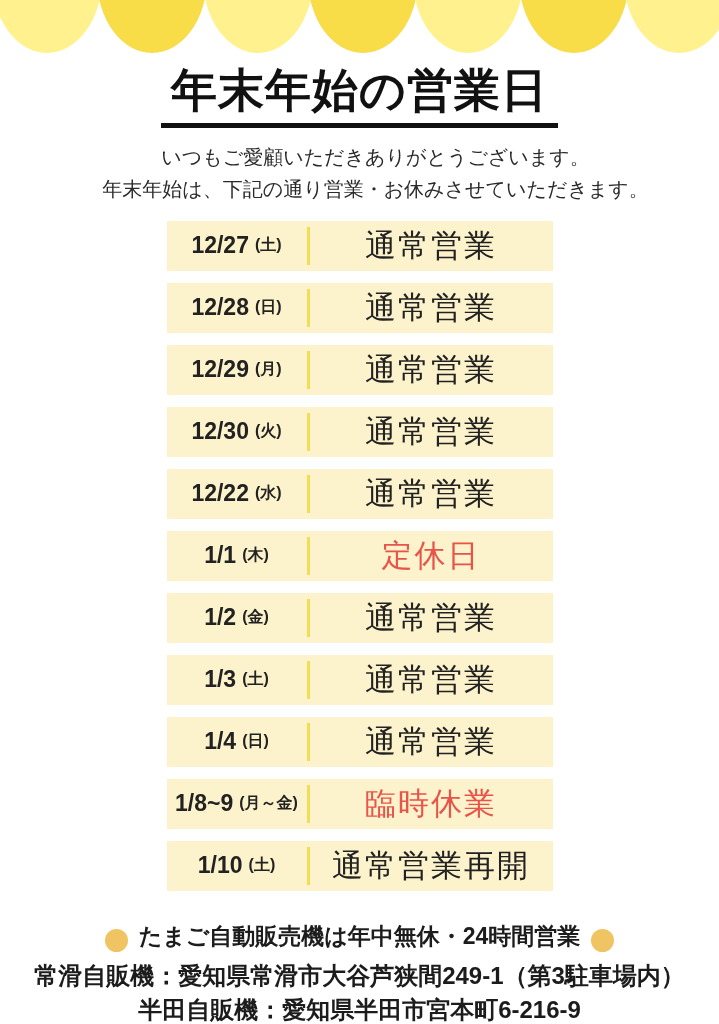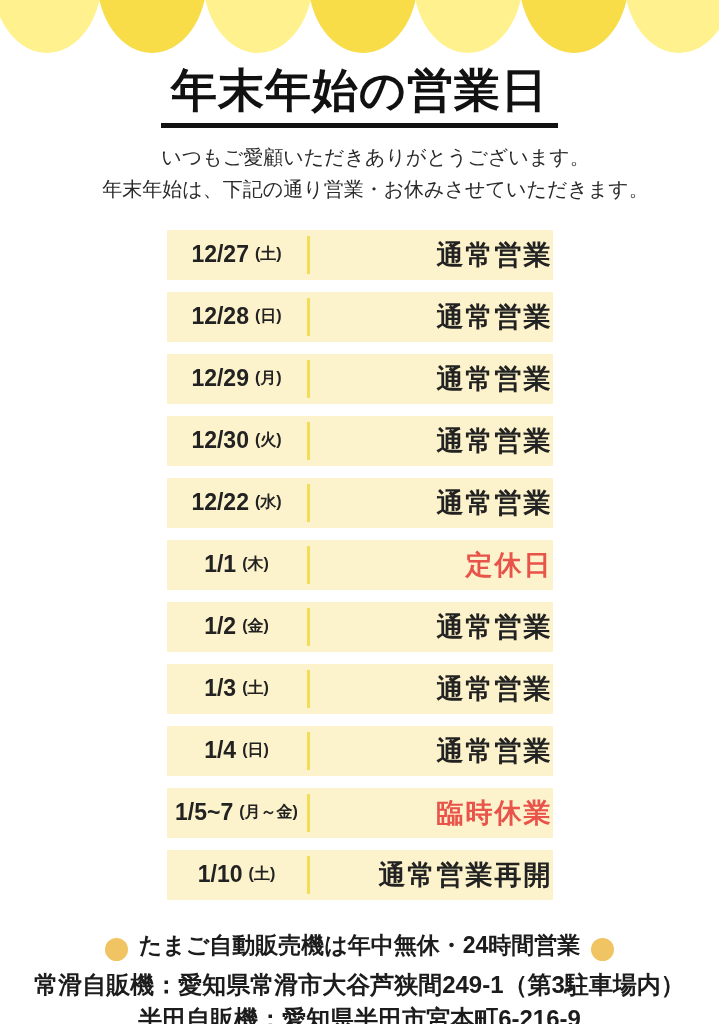--- a/index.html
+++ b/index.html
@@ -46,39 +46,39 @@
     border-bottom:5px solid #111;
     padding:0 10px 6px 10px;
     line-height:1.15;
   }
   
   .greeting{
     margin-top:13px;text-align:center;
     font-size:20px;font-weight:500;line-height:1.6;color:#2A2A2A;margin-left:32px;
   }
   
-  .schedule{width:386px;margin:25px auto 0 auto;}
+  .schedule{width:386px;margin:16px auto 0 auto;}
   .row{
     display:flex;align-items:center;
     height:50px;margin-bottom:12px;
     background:var(--row-background);
   }
   .cell-date{
     flex:0 0 140px;display:flex;align-items:center;justify-content:center;gap:6px;
     white-space:nowrap;
   }
   .date{font-size:23px;font-weight:700;color:#222;}
   .day{font-size:16px;font-weight:600;color:#222;}
   .divider{
     flex:0 0 3px;height:38px;align-self:center;
     background:var(--divider-yellow);
   }
   .cell-status{
-    flex:1;text-align:right;
-    font-size:27px;font-weight:700;letter-spacing:2px;color:#222;
+    flex:1;text-align:center;
+    font-size:31px;font-weight:400;letter-spacing:2px;color:#222;
     white-space:nowrap;
   }
   .cell-status.red{color:var(--closed-red);}
   
   .footer{margin-top:30px;text-align:center;}
   .vending-line{
     display:flex;align-items:flex-end;justify-content:center;gap:11px;
     font-size:23px;font-weight:700;color:#1c1c1c;
   }
   .gold-dot{
@@ -190,21 +190,21 @@
     <div class="cell-date">
       <span class="date">1/4</span>
       <span class="day">(日)</span>
     </div>
     <div class="divider"></div>
     <div class="cell-status">通常営業</div>
   </div>
 
   <div class="row">
     <div class="cell-date">
-      <span class="date">1/5~7</span>
+      <span class="date">1/8~9</span>
       <span class="day">(月～金)</span>
     </div>
     <div class="divider"></div>
     <div class="cell-status red">臨時休業</div>
   </div>
 
   <div class="row">
     <div class="cell-date">
       <span class="date">1/10</span>
       <span class="day">(土)</span>

